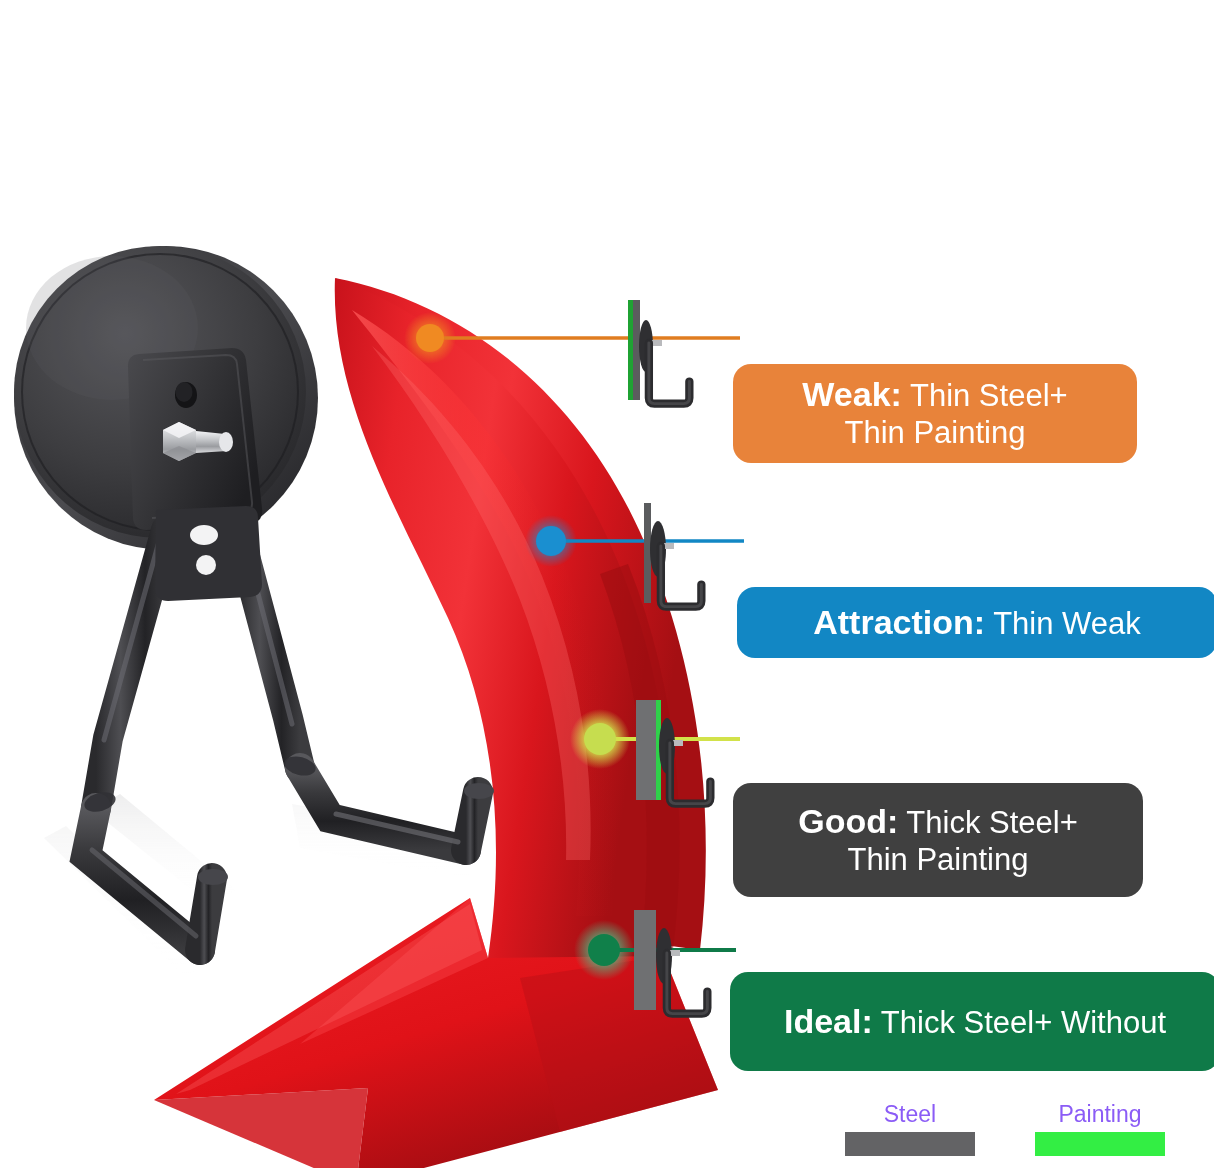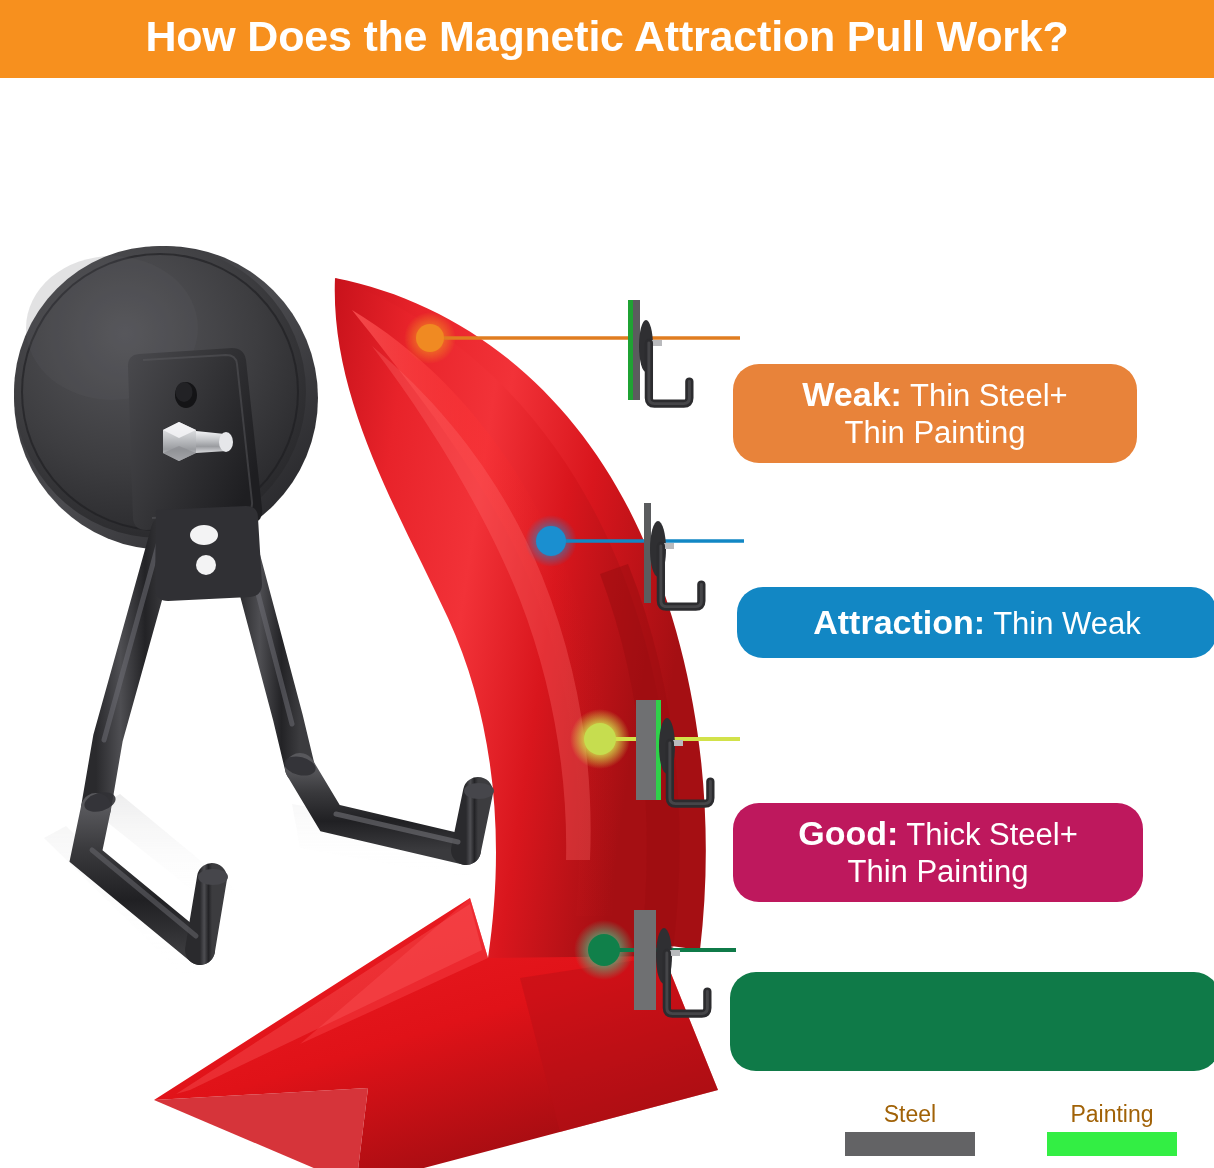--- a/index.html
+++ b/index.html
@@ -55,21 +55,21 @@
     position: absolute;
     left: 0;
     top: 0;
     width: 1214px;
     height: 1090px;
   }
 
   
   .callout {
     position: absolute;
-    border-radius: 26px;
+    border-radius: 18px;
     color: #ffffff;
     box-sizing: border-box;
     display: flex;
     flex-direction: column;
     justify-content: center;
     text-align: center;
     padding: 4px 14px;
   }
   .callout .line {
     white-space: nowrap;
@@ -92,23 +92,22 @@
     left: 737px;
     top: 509px;
     width: 480px;
     height: 71px;
     background: #1287c4;
   }
   #callout-good {
     left: 733px;
     top: 705px;
     width: 410px;
-    height: 99px;
-    background: #be185d;
-    margin-top: 20px;
+    height: 114px;
+    background: #404040;
   }
   #callout-ideal {
     left: 730px;
     top: 894px;
     width: 490px;
     height: 99px;
     background: #0f7a48;
   }
 
   
@@ -120,40 +119,37 @@
     height: 62px;
   }
   .legend-item {
     position: absolute;
     top: 0;
     width: 130px;
     text-align: center;
   }
   .legend-label {
     font-size: 23px;
-    color: #a16207;
+    color: #8b5cf6;
     line-height: 28px;
     white-space: nowrap;
   }
   .legend-swatch {
     margin-top: 4px;
     height: 24px;
     width: 130px;
   }
   #legend-steel { left: 0px; }
-  #legend-painting { left: 202px; }
+  #legend-painting { left: 190px; }
 </style>
 </head>
 <body>
 
 <div id="page">
 
-  <div id="header-banner">
-    <div id="header-title">How Does the Magnetic Attraction Pull Work?</div>
-  </div>
 
   <div id="stage">
 
     <svg id="art-svg" viewBox="0 0 1214 1090" xmlns="http://www.w3.org/2000/svg">
       <defs>
         <linearGradient id="gradArrowMain" x1="0" y1="0" x2="1" y2="0.3">
           <stop offset="0%" stop-color="#c8121b"></stop>
           <stop offset="22%" stop-color="#e8232a"></stop>
           <stop offset="48%" stop-color="#f23238"></stop>
           <stop offset="72%" stop-color="#d9161d"></stop>
@@ -428,20 +424,24 @@
 
     <div class="callout" id="callout-good">
       <div class="line">
         <span class="kw">Good:</span>
         <span>Thick Steel+</span>
       </div>
       <div class="line">Thin Painting</div>
     </div>
 
     <div class="callout" id="callout-ideal">
+      <div class="line">
+        <span class="kw">Ideal:</span>
+        <span>Thick Steel+ Without</span>
+      </div>
     </div>
 
   </div>
 
   <div id="legend">
     <div class="legend-item" id="legend-steel">
       <div class="legend-label">Steel</div>
       <div class="legend-swatch" style="background:#636365"></div>
     </div>
     <div class="legend-item" id="legend-painting">

